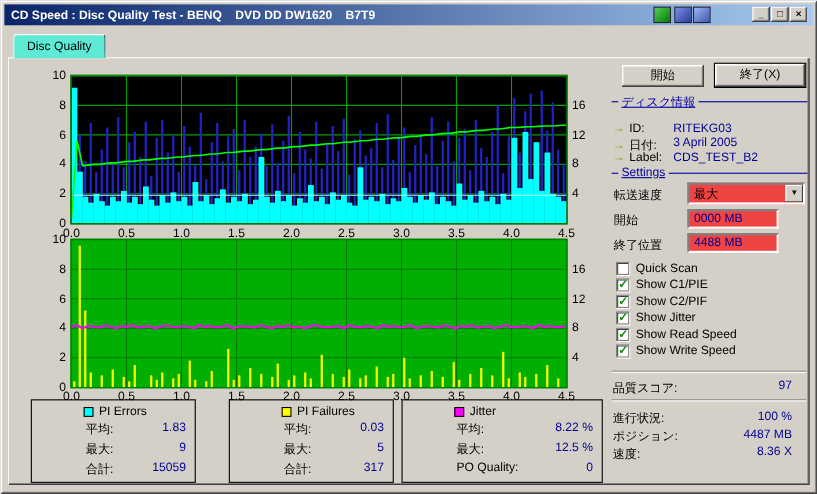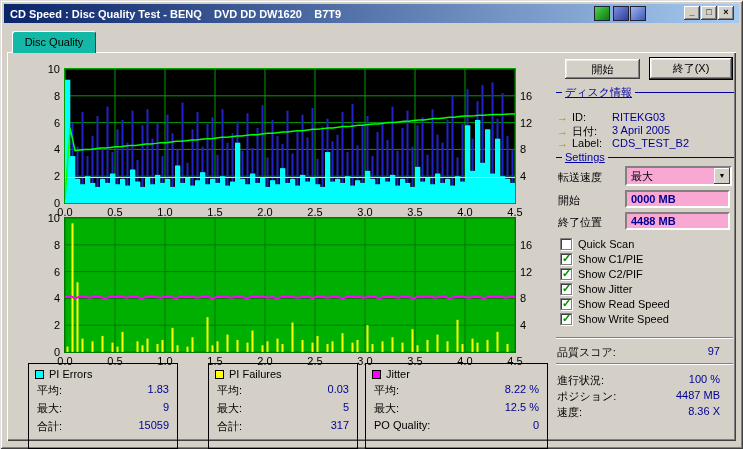--- a/index.html
+++ b/index.html
@@ -26,21 +26,21 @@
   .cap-btn {
     position: absolute; top: 2px; width: 16px; height: 14px; background: #d4d0c8;
     box-shadow: inset -1px -1px 0 #404040, inset 1px 1px 0 #fff, inset -2px -2px 0 #808080;
     text-align: center; font-size: 9px; font-weight: bold; line-height: 13px; color: #000;
   }
   .cb-min { left: 684px; } .cb-max { left: 701px; } .cb-close { left: 718px; }
 
   
   .tab {
     position: absolute; left: 12px; top: 31px; width: 84px; height: 22px; z-index: 2;
-    background: #14b8a6; text-align: center; line-height: 21px;
+    background: #5eead4; text-align: center; line-height: 21px;
     border-top: 1px solid #fff; border-left: 1px solid #fff; border-right: 1px solid #404040;
     border-top-left-radius: 3px; border-top-right-radius: 3px;
   }
   .page {
     position: absolute; left: 7px; top: 52px; width: 729px; height: 389px; z-index: 1;
     background: #d4d0c8;
     box-shadow: inset 1px 1px 0 #ffffff, inset -1px -1px 0 #404040, inset -2px -2px 0 #808080;
   }
 
   .chart-note { position: absolute; left: 64px; top: 55px; width: 452px; text-align: center; z-index: 3; }
@@ -56,21 +56,21 @@
   .xt-top { top: 206px; } .xt-bot { top: 355px; }
   .y-left { position: absolute; left: 34px; width: 26px; height: 146px; display: flex;
             flex-direction: column; justify-content: space-between; text-align: right; z-index: 3; }
   .y-left span { height: 12px; line-height: 12px; }
   .yl-top { top: 63px; } .yl-bot { top: 212px; }
   .y-right { position: absolute; left: 520px; width: 24px; height: 134px; z-index: 3; }
   .y-right span { position: absolute; left: 0; height: 12px; line-height: 12px; }
   .yr-top { top: 69px; } .yr-bot { top: 218px; }
 
   
-  .legend { position: absolute; top: 363px; height: 86px; border: 1px solid #000; z-index: 3; }
+  .legend { position: absolute; top: 363px; height: 76px; border: 1px solid #000; z-index: 3; padding-left: 41px; }
   #lg1 { left: 28px; width: 150px; } #lg2 { left: 208px; width: 150px; } #lg3 { left: 365px; width: 183px; }
   .lg-title { display: flex; align-items: center; gap: 5px; padding: 4px 0 0 6px; }
   .swatch { width: 9px; height: 9px; border: 1px solid #000; flex: none; }
   .lg-row { position: relative; height: 18px; }
   .lg-row .lab { position: absolute; left: 8px; top: 3px; }
   .lg-row .val { position: absolute; right: 8px; top: 3px; color: #000090; }
 
   
   .btn {
     position: absolute; background: #d4d0c8; text-align: center; z-index: 3;
@@ -83,29 +83,29 @@
   .sec::before { content: ""; width: 6px; border-top: 1px solid #0000a2; margin-right: 3px; }
   .sec::after  { content: ""; flex: 1; border-top: 1px solid #0000a2; margin-left: 3px; }
   #sec-disc { top: 85px; } #sec-settings { top: 151px; }
 
   .info-row { position: absolute; left: 557px; width: 177px; z-index: 3; }
   .info-row .arrow { color: #8f9b00; font-weight: bold; }
   .info-row .ilab { margin-left: 4px; }
   .info-row .ival { position: absolute; left: 55px; color: #000090; }
 
   .set-label { position: absolute; left: 558px; z-index: 3; }
-  .sunken { background: #f9a8d4; border: 2px solid; border-color: #808080 #fff #fff #808080; }
+  .sunken { background: #ef4444; border: 2px solid; border-color: #808080 #fff #fff #808080; }
   .combo { position: absolute; left: 625px; top: 166px; width: 107px; height: 20px; z-index: 3; }
   .combo .cval { position: absolute; left: 4px; top: 1px; }
   .combo .dd {
     position: absolute; right: 0; top: 0; width: 16px; height: 16px; background: #d4d0c8;
     box-shadow: inset -1px -1px 0 #404040, inset 1px 1px 0 #fff;
     text-align: center; font-size: 7px; line-height: 16px;
   }
-  .field { position: absolute; left: 625px; width: 105px; height: 18px; padding: 1px 4px; color: #000090; z-index: 3; font-weight: bold; }
+  .field { position: absolute; left: 625px; width: 83px; height: 18px; padding: 1px 4px; color: #000090; z-index: 3; }
 
   .cb-row { position: absolute; left: 560px; width: 174px; height: 14px; z-index: 3; }
   .cb { position: absolute; left: 0; top: 0; width: 12px; height: 12px; background: #fff;
         border: 1px solid #808080; box-shadow: inset 1px 1px 0 #404040, 1px 1px 0 #fff; }
   .cb.checked::after { content: "\2713"; position: absolute; left: 1px; top: -2px;
         color: #009000; font-weight: bold; font-size: 11px; }
   .cb-label { position: absolute; left: 18px; top: 0; }
 
   .sep { position: absolute; left: 556px; width: 177px; height: 2px;
          border-top: 1px solid #808080; border-bottom: 1px solid #fff; z-index: 3; }

